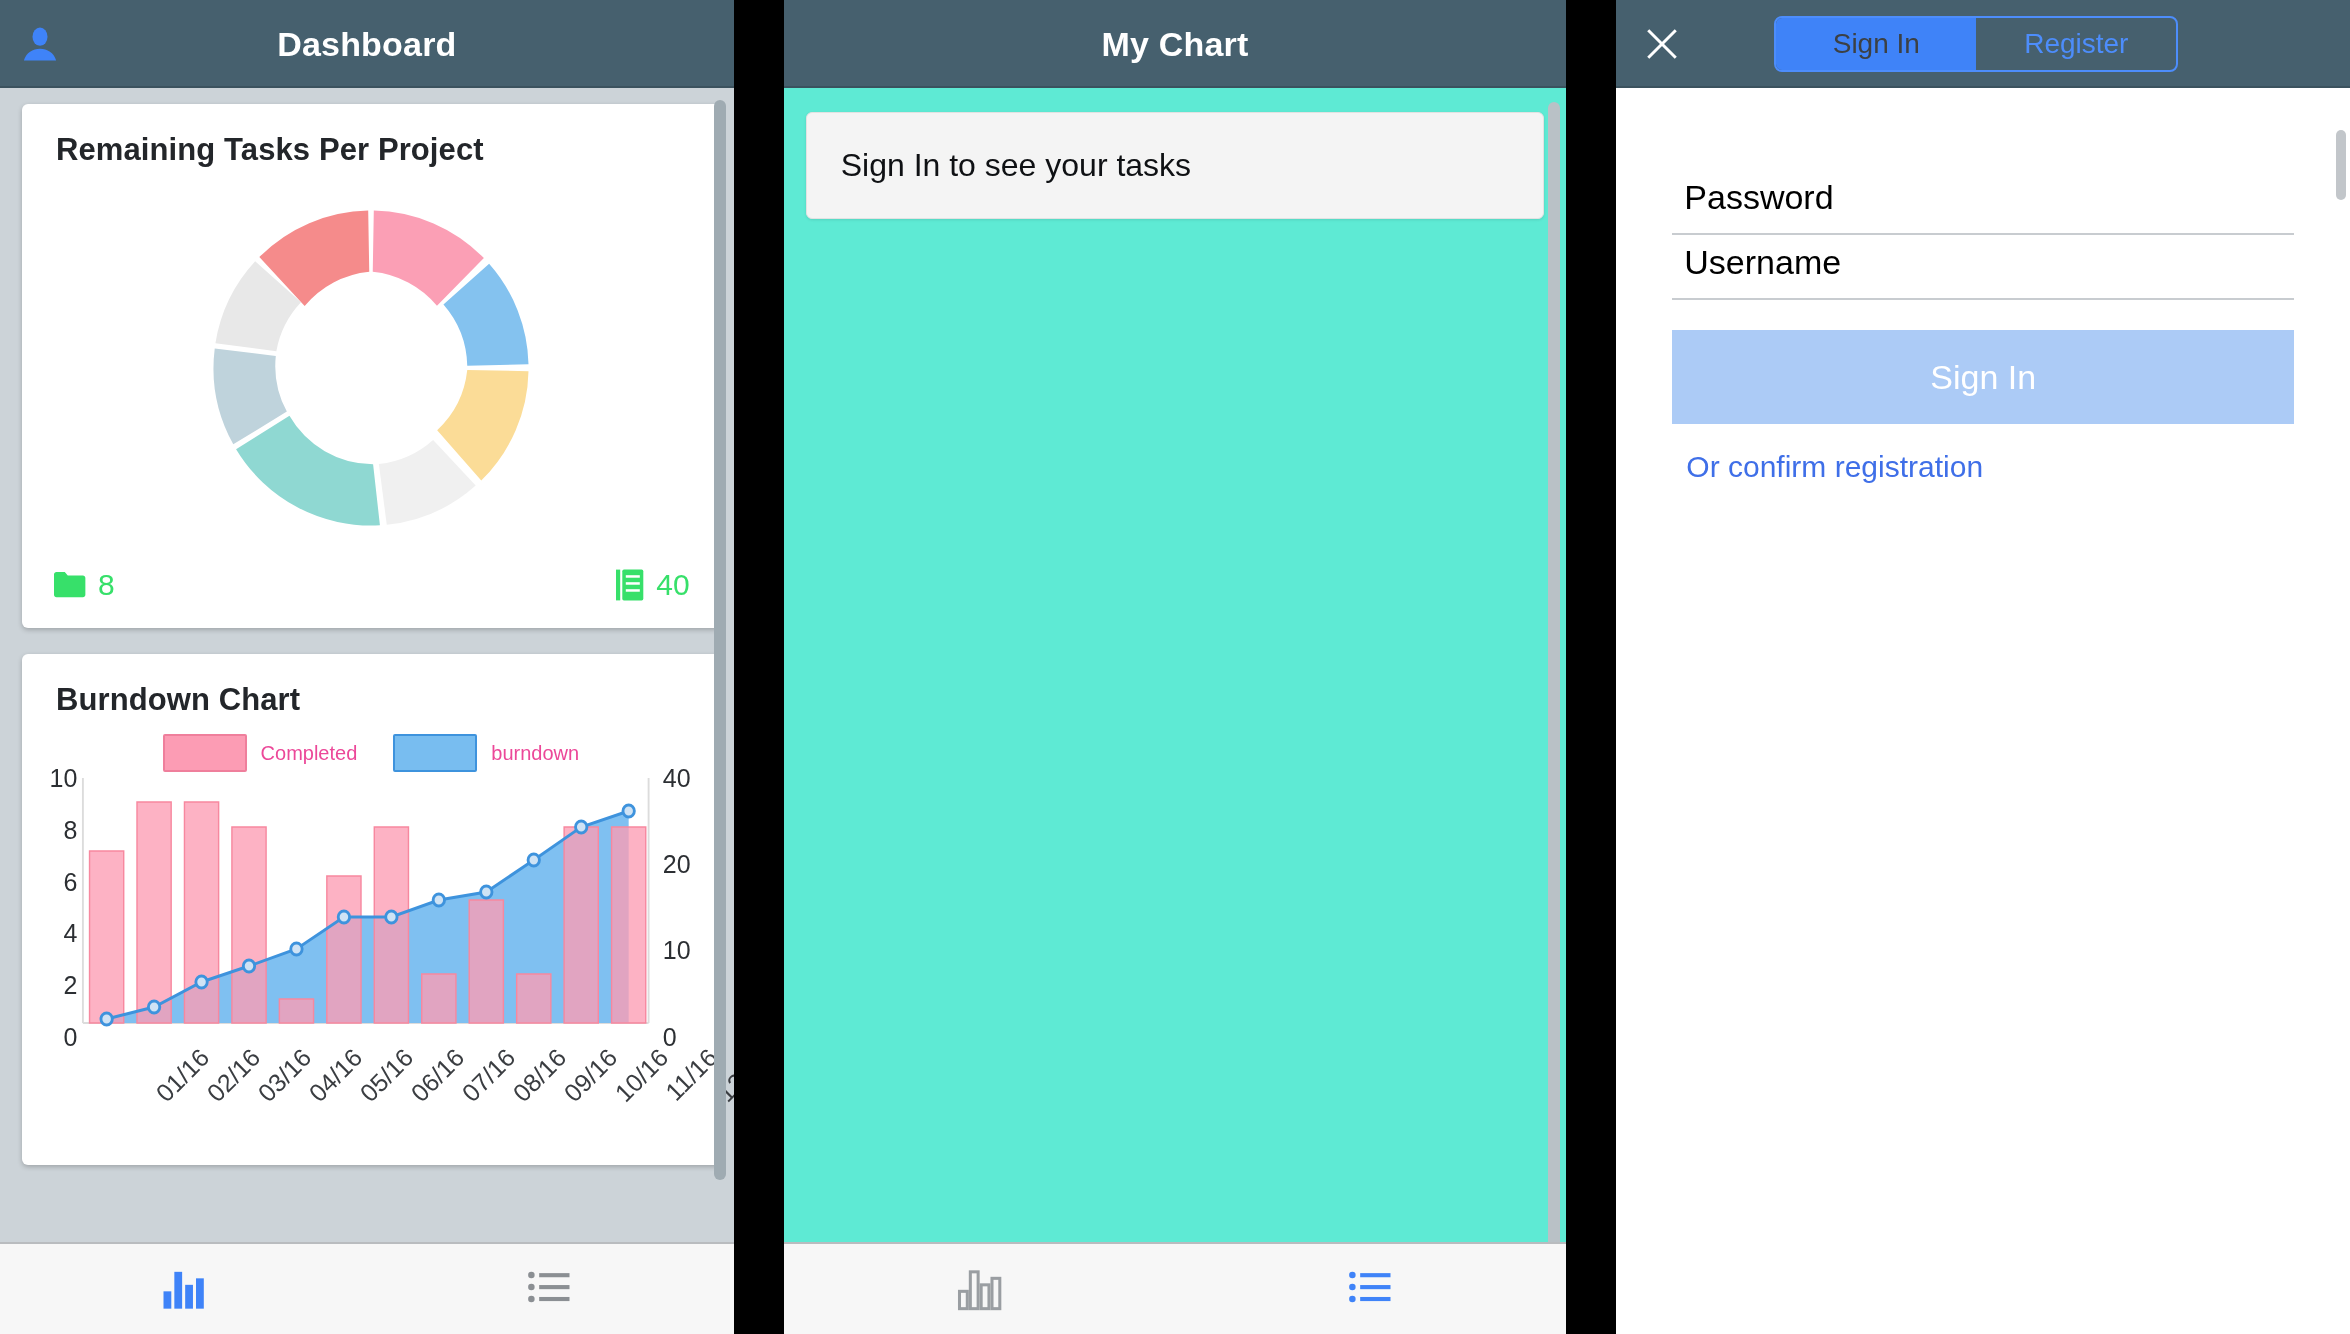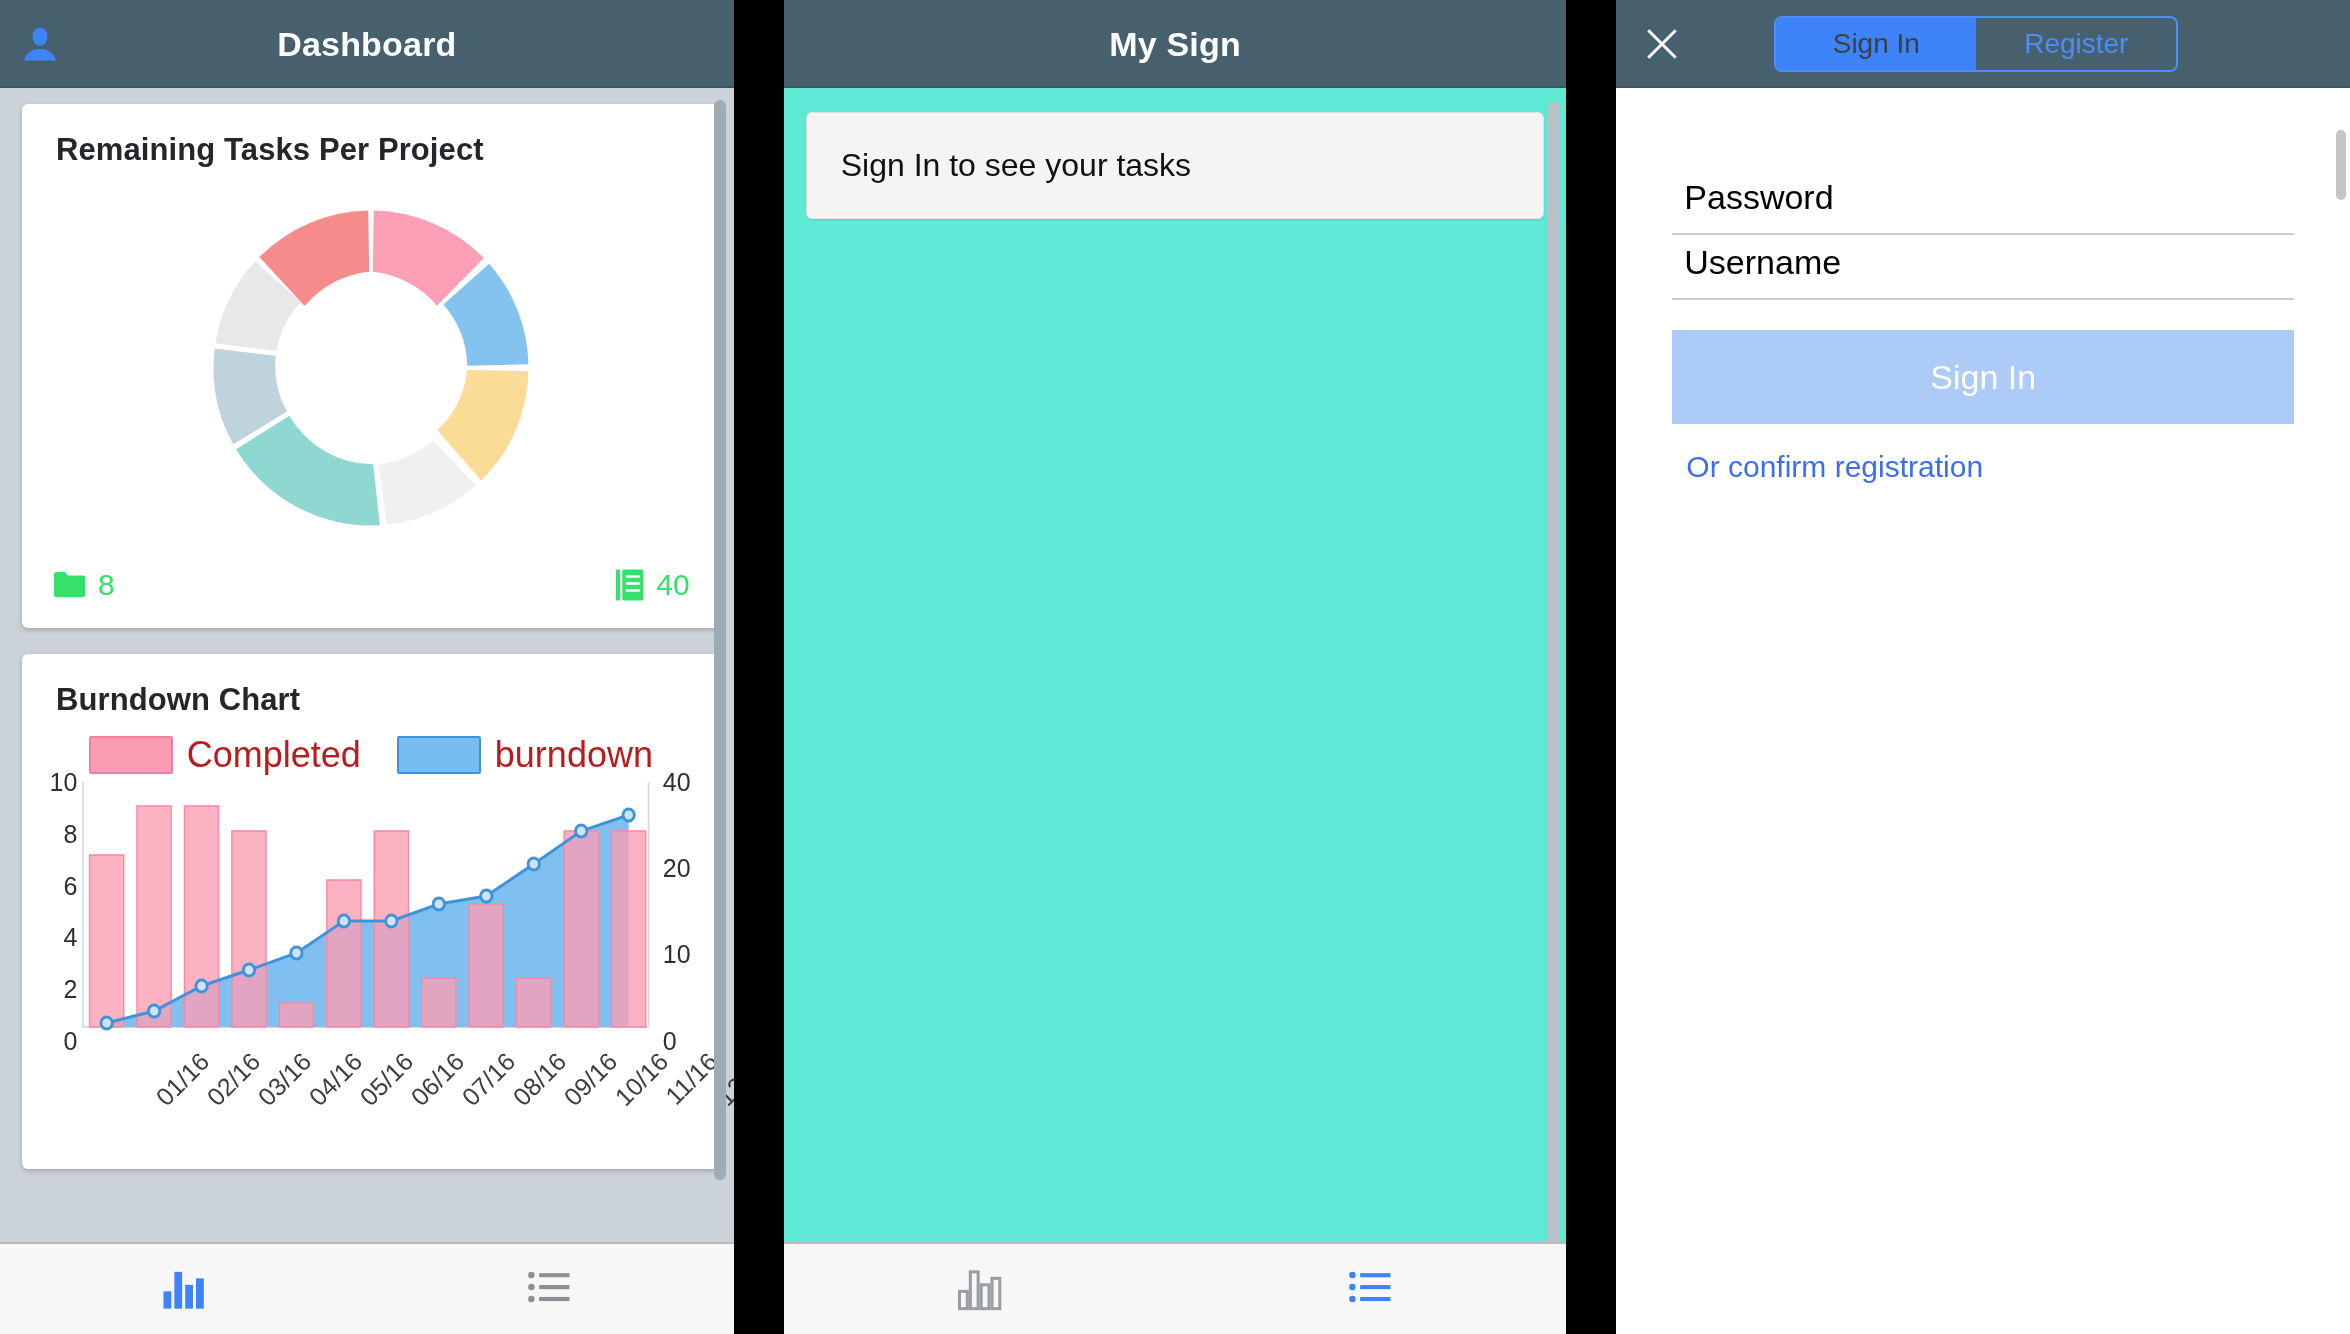--- a/index.html
+++ b/index.html
@@ -50,21 +50,21 @@
   .donut-wrap { height: 400px; display: flex; align-items: center; justify-content: center; }
   .stats-row { display: flex; justify-content: space-between; padding: 0 30px 26px 30px; }
   .stat { display: flex; align-items: center; gap: 12px; color: #37e06a; font-size: 30px; font-weight: 500; }
   .stat svg { display:block; }
 
   
   .chart-area { padding: 6px 0 18px 0; }
   .legend { display: flex; justify-content: center; gap: 36px; align-items: center; margin: 10px 0 6px 0; }
   .legend-item { display: flex; align-items: center; gap: 14px; }
   .legend-swatch { width: 84px; height: 38px; border: 2px solid; border-radius: 2px; }
-  .legend-label { font-size: 36px; color: #b91c1c; }
+  .legend-label { font-size: 20px; color: #ec4899; }
 
   .plot-row { display: flex; align-items: stretch; padding: 0 10px; }
   .axis-col { width: 52px; position: relative; }
   .axis-col span {
     position: absolute; right: 4px; font-size: 25px; color: #2c2f33;
     transform: translateY(-50%); white-space: nowrap;
   }
   .plot { flex: 1 1 auto; position: relative; }
 
   .xlabels { position: relative; height: 110px; margin-left: 58px; margin-right: 62px; }
@@ -298,21 +298,21 @@
           </svg>
         </span>
       </div>
     </div>
   </div>
 
   <div class="gutter"></div>
 
   <div class="panel panel-2">
     <div class="topbar">
-      <div class="topbar-title">My Sign</div>
+      <div class="topbar-title">My Chart</div>
     </div>
 
     <div class="content-2">
       <div class="task-note">Sign In to see your tasks</div>
       <div class="scroll-track-2">
         <div class="scroll-thumb-2"></div>
       </div>
     </div>
 
     <div class="tabbar">

